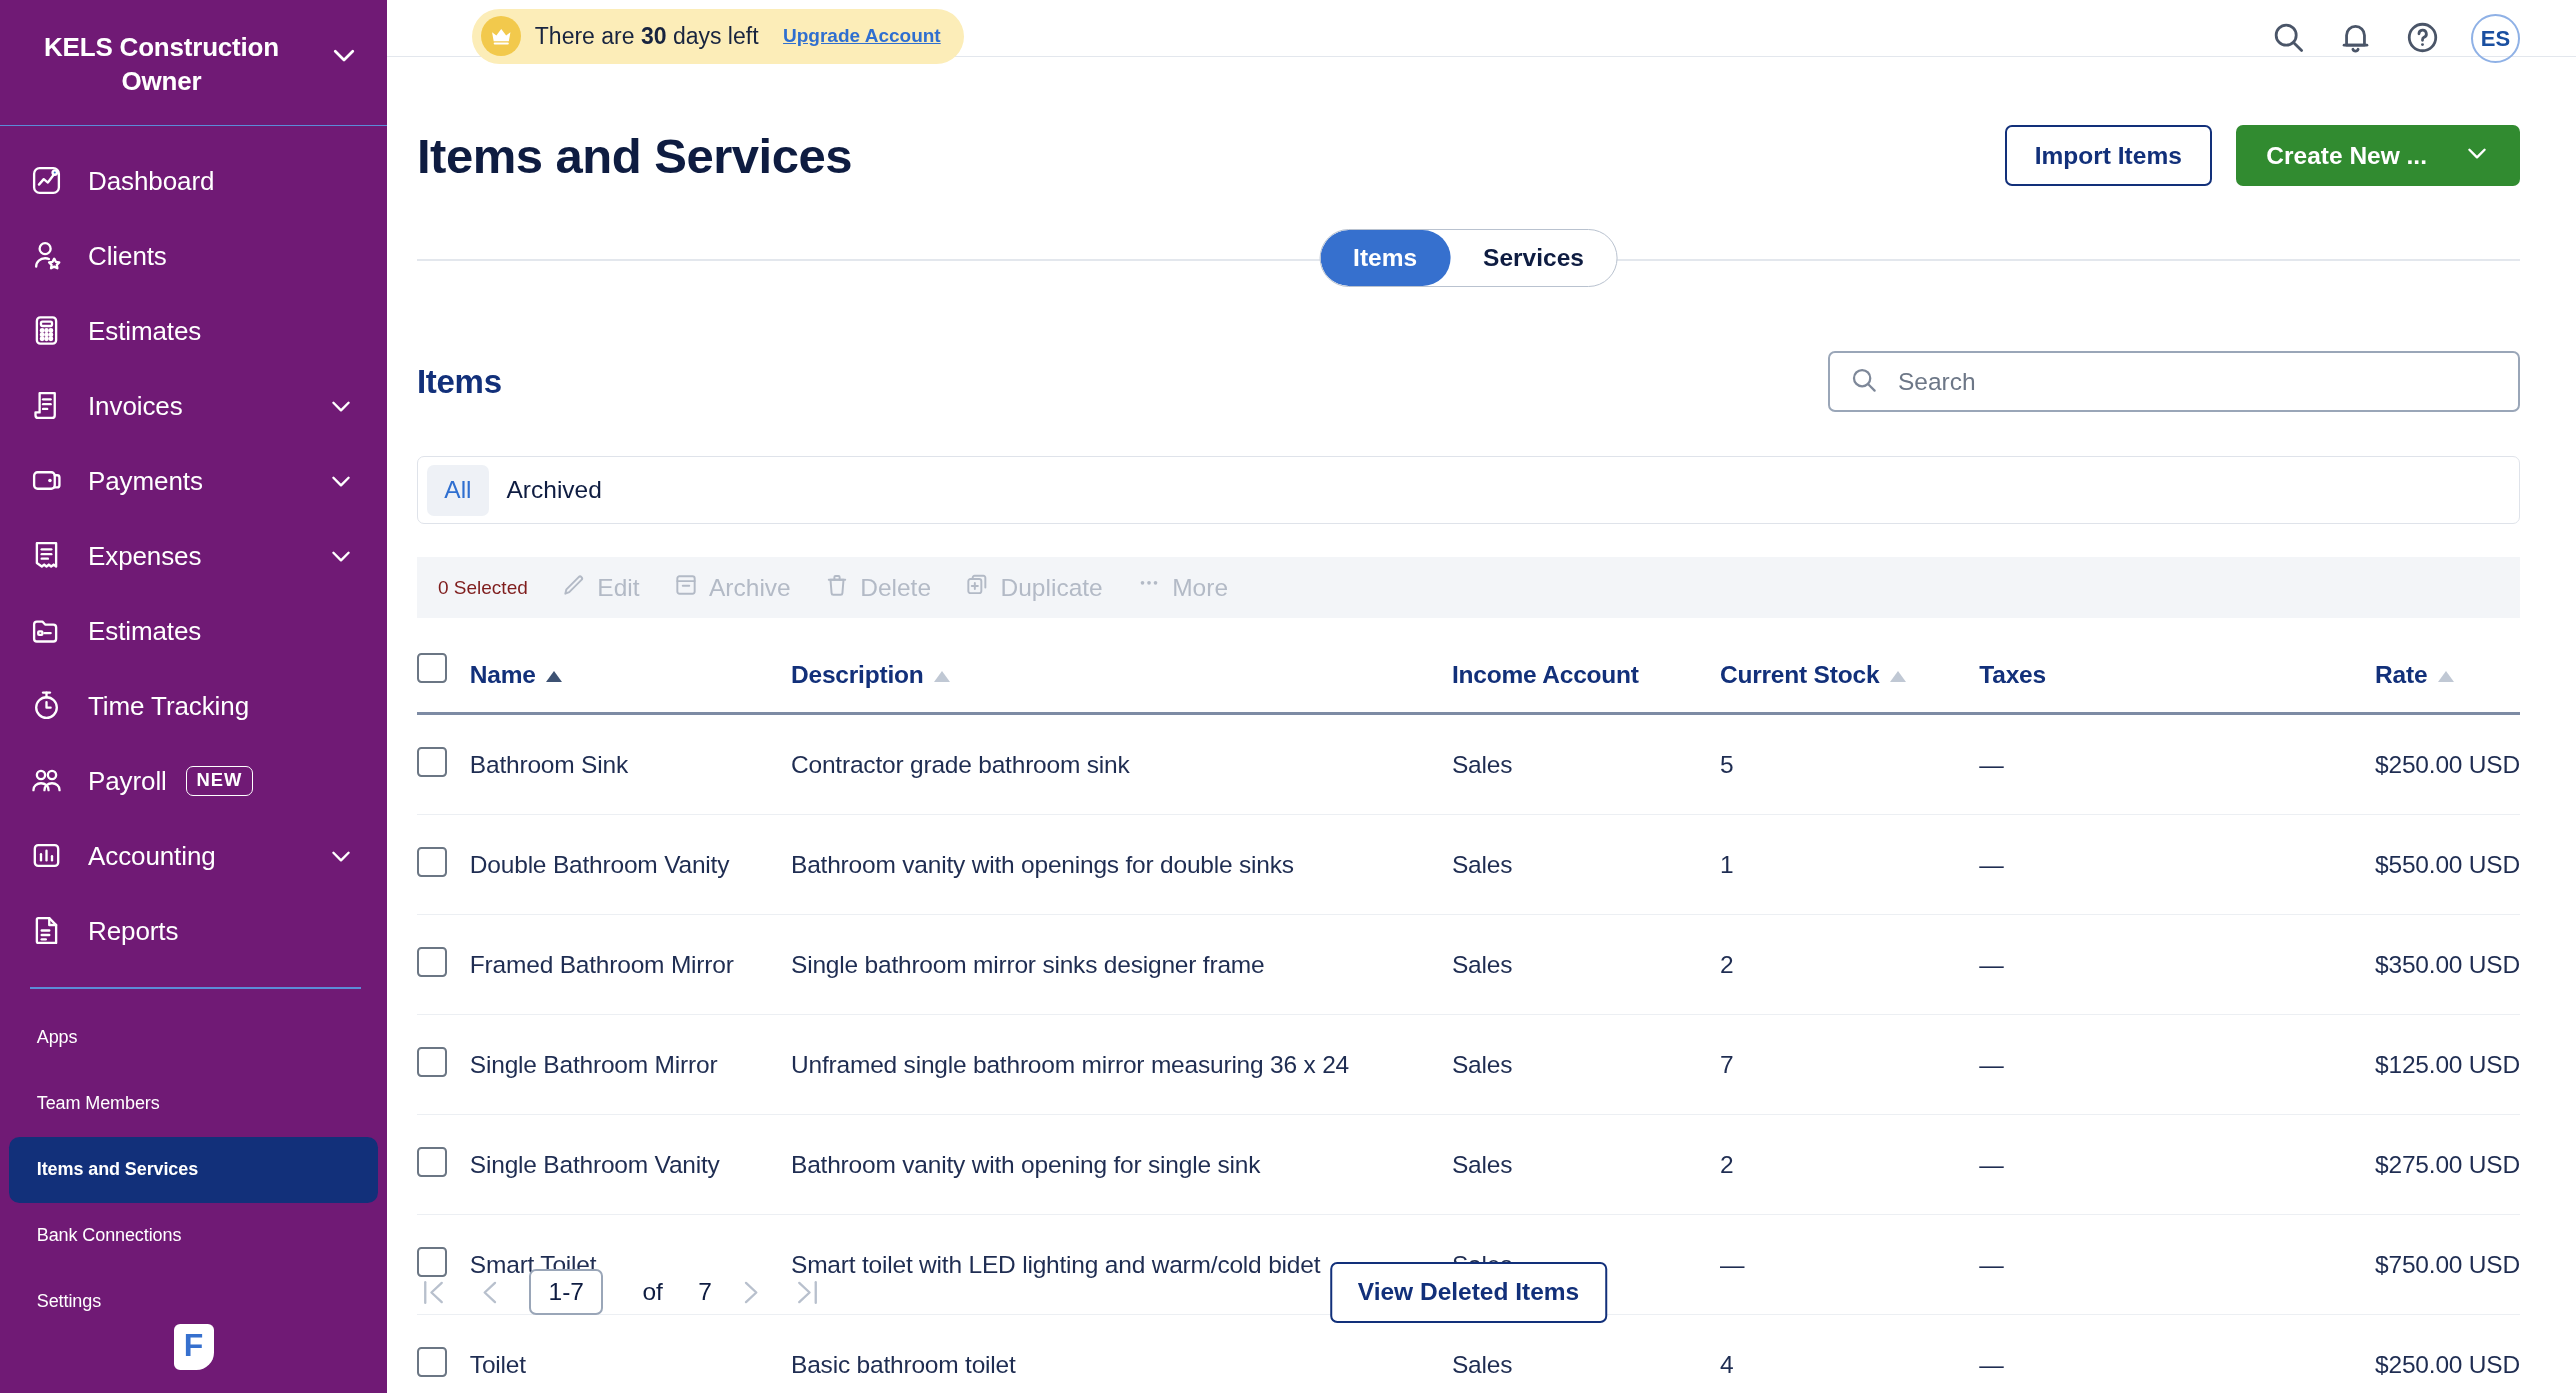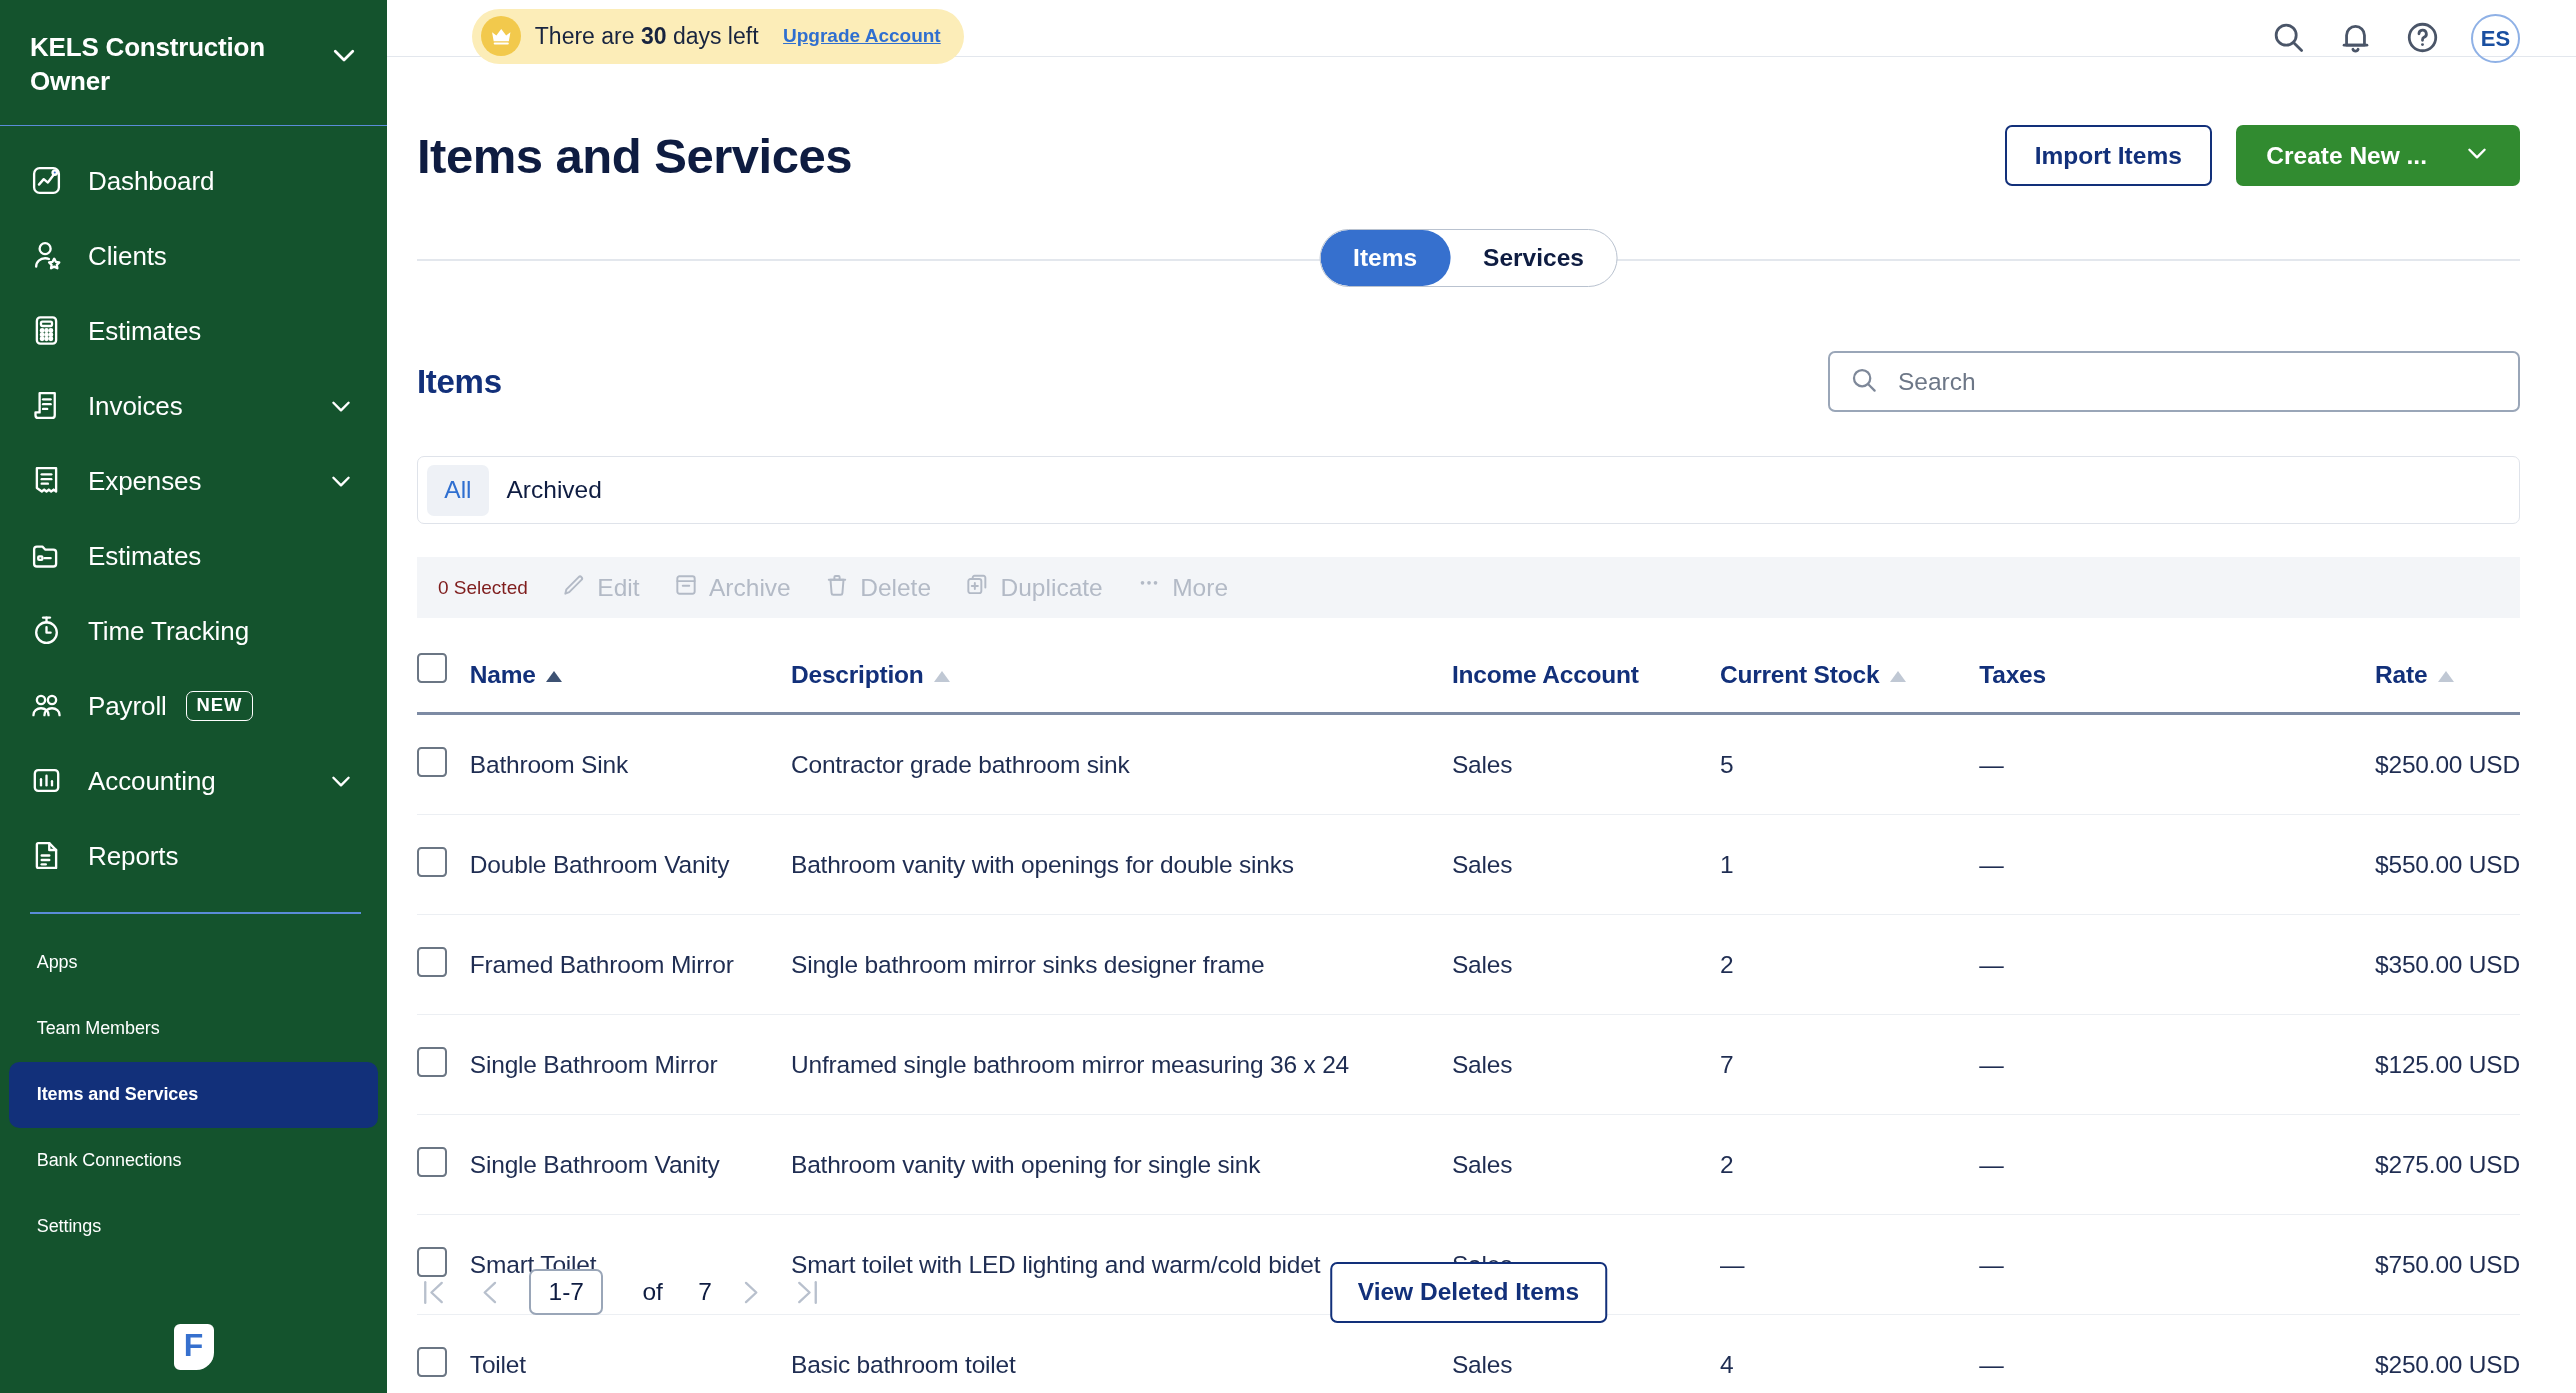--- a/index.html
+++ b/index.html
@@ -7,24 +7,24 @@
     width: 2576px; height: 1394px;
     font-family: "Liberation Sans", sans-serif;
     background: #ffffff;
     overflow: hidden;
   }
   .app { display: flex; width: 2576px; height: 1394px; }
 
   
   .sidebar {
     width: 387px; height: 1394px; flex: 0 0 387px;
-    background: #14532d;
+    background: #701a75;
     color: #ffffff;
     position: relative;
-    display: flex; flex-direction: column;
+    display: flex; flex-direction: column; text-align: center;
   }
   .org-block {
     padding: 30px 26px 26px 30px;
     min-height: 117px;
     position: relative;
     border-bottom: 1.8px solid #5b8cd8;
   }
   .org-name {
     font-size: 26px; font-weight: 700; line-height: 1.32;
     letter-spacing: -0.2px; max-width: 263px;
@@ -297,20 +297,35 @@
             </svg>
         </span>
         <span class="nlabel">Invoices</span>
         <span class="ncaret">
           <svg viewBox="0 0 24 24" width="26" height="26" fill="none" stroke="#fff" stroke-width="2.2" stroke-linecap="round" stroke-linejoin="round">
               <polyline points="5,9 12,16 19,9"></polyline>
             </svg>
         </span>
       </div>
 
+      <div class="nav-item">
+        <span class="nic">
+          <svg viewBox="0 0 24 24" width="33" height="33" fill="none" stroke="#fff" stroke-width="1.7" stroke-linecap="round" stroke-linejoin="round">
+              <rect x="3" y="6" width="15" height="12" rx="2.5"></rect>
+              <path d="M18 8.2h1.8a1.6 1.6 0 0 1 1.6 1.6v5.6a1.6 1.6 0 0 1-1.6 1.6H18"></path>
+              <circle cx="14.5" cy="12" r="1.3" fill="#fff" stroke="none"></circle>
+            </svg>
+        </span>
+        <span class="nlabel">Payments</span>
+        <span class="ncaret">
+          <svg viewBox="0 0 24 24" width="26" height="26" fill="none" stroke="#fff" stroke-width="2.2" stroke-linecap="round" stroke-linejoin="round">
+              <polyline points="5,9 12,16 19,9"></polyline>
+            </svg>
+        </span>
+      </div>
 
       <div class="nav-item">
         <span class="nic">
           <svg viewBox="0 0 24 24" width="33" height="33" fill="none" stroke="#fff" stroke-width="1.7" stroke-linecap="round" stroke-linejoin="round">
               <path d="M5 3h14v17l-1.8-1.4-1.8 1.4-1.7-1.4-1.7 1.4-1.7-1.4L8.6 20 5 17.5z"></path>
               <line x1="8.5" y1="7.5" x2="15.5" y2="7.5"></line>
               <line x1="8.5" y1="11" x2="15.5" y2="11"></line>
               <line x1="8.5" y1="14.3" x2="13" y2="14.3"></line>
             </svg>
         </span>

